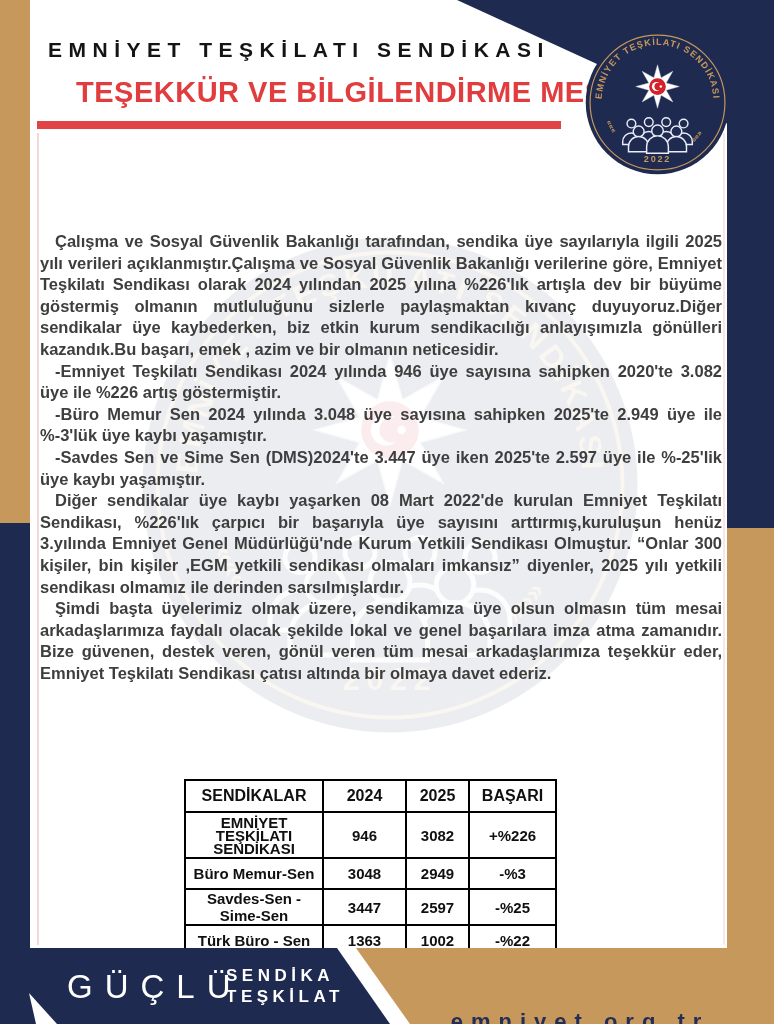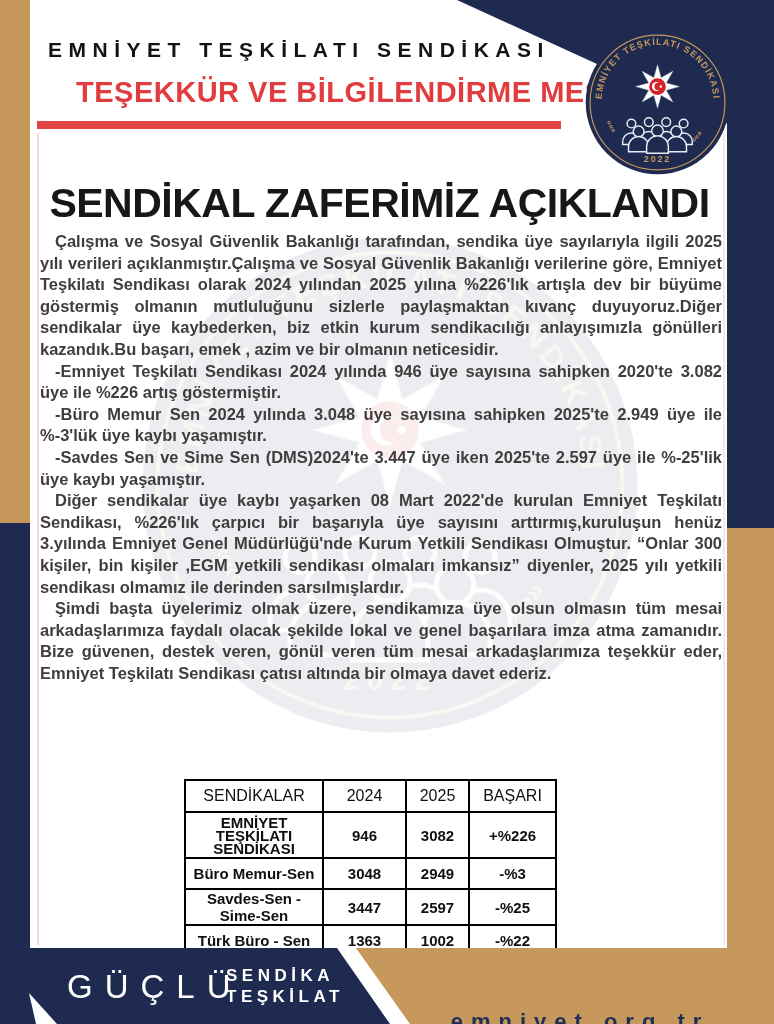--- a/index.html
+++ b/index.html
@@ -29,21 +29,21 @@
   
   .article-title{position:absolute;left:37px;top:180px;width:685px;text-align:center;
     font-size:41px;font-weight:700;letter-spacing:-.5px;color:#171717;z-index:3;white-space:nowrap;}
   .bodytext{position:absolute;left:40px;top:231px;width:682px;z-index:3;
     font-size:16.5px;line-height:21.6px;font-weight:700;color:#3e3e3e;text-align:justify;}
   .bodytext p{margin:0;text-indent:15px;}
   
   .results-table{position:absolute;left:184px;top:779px;z-index:3;border-collapse:collapse;background:#fff;}
   .results-table th,.results-table td{border:2px solid #000;text-align:center;vertical-align:middle;
     color:#101010;padding:0 4px;}
-  .results-table th{font-size:16px;font-weight:400;height:30px;}
+  .results-table th{font-size:16px;font-weight:700;height:30px;}
   .results-table td{font-size:15px;font-weight:700;}
   .results-table .c-name{width:138px;}
   .results-table .c-2024{width:83px;}
   .results-table .c-2025{width:63px;}
   .results-table .c-res{width:87px;}
   .row-main td{height:44px;}
   .row-std td{height:29px;}
   .name-main{font-size:11.5px;line-height:13px;}
   .name-std{font-size:12.5px;}
   
@@ -127,21 +127,20 @@
   </svg>
 
   <div class="org-name">EMNİYET TEŞKİLATI SENDİKASI</div>
   <div class="msg-subtitle">TEŞEKKÜR VE BİLGİLENDİRME MESAJI</div>
   <div class="red-line"></div>
 
   <svg class="logo" viewBox="0 0 200 200">
     <use href="#badge" xlink:href="#badge"></use>
   </svg>
 
-  <div class="article-title">SENDİKAL ZAFERİMİZ AÇIKLANDI</div>
   <div class="bodytext">
     <p>Çalışma ve Sosyal Güvenlik Bakanlığı tarafından, sendika üye sayılarıyla ilgili 2025 yılı verileri açıklanmıştır.Çalışma ve Sosyal Güvenlik Bakanlığı verilerine göre, Emniyet Teşkilatı Sendikası olarak 2024 yılından 2025 yılına %226'lık artışla dev bir büyüme göstermiş olmanın mutluluğunu sizlerle paylaşmaktan kıvanç duyuyoruz.Diğer sendikalar üye kaybederken, biz etkin kurum sendikacılığı anlayışımızla gönülleri kazandık.Bu başarı, emek , azim ve bir olmanın neticesidir.</p>
     <p>-Emniyet Teşkilatı Sendikası 2024 yılında 946 üye sayısına sahipken 2020'te 3.082 üye ile %226 artış göstermiştir.</p>
     <p>-Büro Memur Sen 2024 yılında 3.048 üye sayısına sahipken 2025'te 2.949 üye ile %-3'lük üye kaybı yaşamıştır.</p>
     <p>-Savdes Sen ve Sime Sen (DMS)2024'te 3.447 üye iken 2025'te 2.597 üye ile %-25'lik üye kaybı yaşamıştır.</p>
     <p>Diğer sendikalar üye kaybı yaşarken 08 Mart 2022'de kurulan Emniyet Teşkilatı Sendikası, %226'lık çarpıcı bir başarıyla üye sayısını arttırmış,kuruluşun henüz 3.yılında Emniyet Genel Müdürlüğü'nde Kurum Yetkili Sendikası Olmuştur. “Onlar 300 kişiler, bin kişiler ,EGM yetkili sendikası olmaları imkansız” diyenler, 2025 yılı yetkili sendikası olmamız ile derinden sarsılmışlardır.</p>
     <p>Şimdi başta üyelerimiz olmak üzere, sendikamıza üye olsun olmasın tüm mesai arkadaşlarımıza faydalı olacak şekilde lokal ve genel başarılara imza atma zamanıdır. Bize güvenen, destek veren, gönül veren tüm mesai arkadaşlarımıza teşekkür eder, Emniyet Teşkilatı Sendikası çatısı altında bir olmaya davet ederiz.</p>
   </div>
 
   <table class="results-table">

